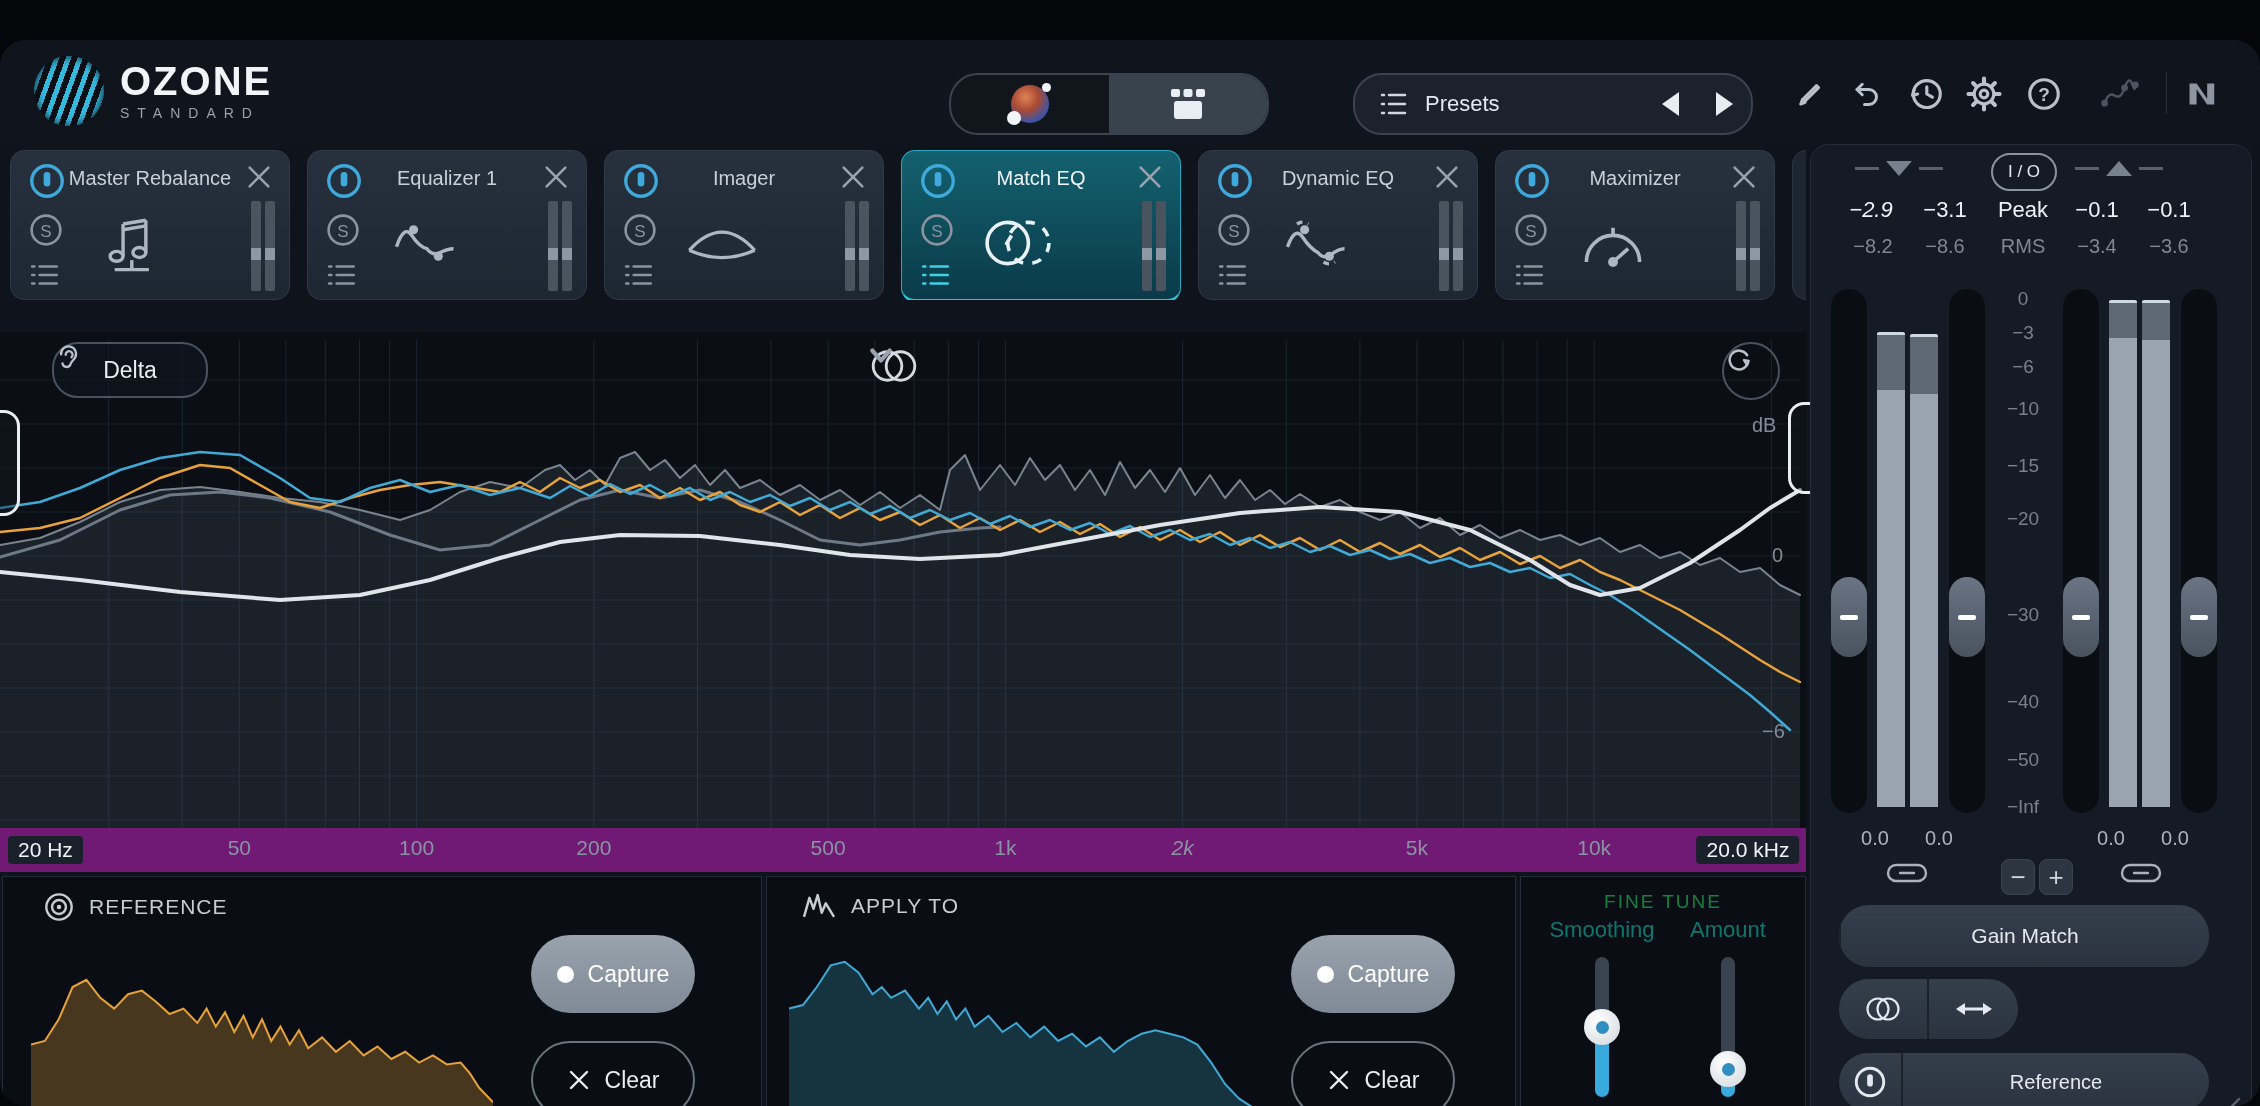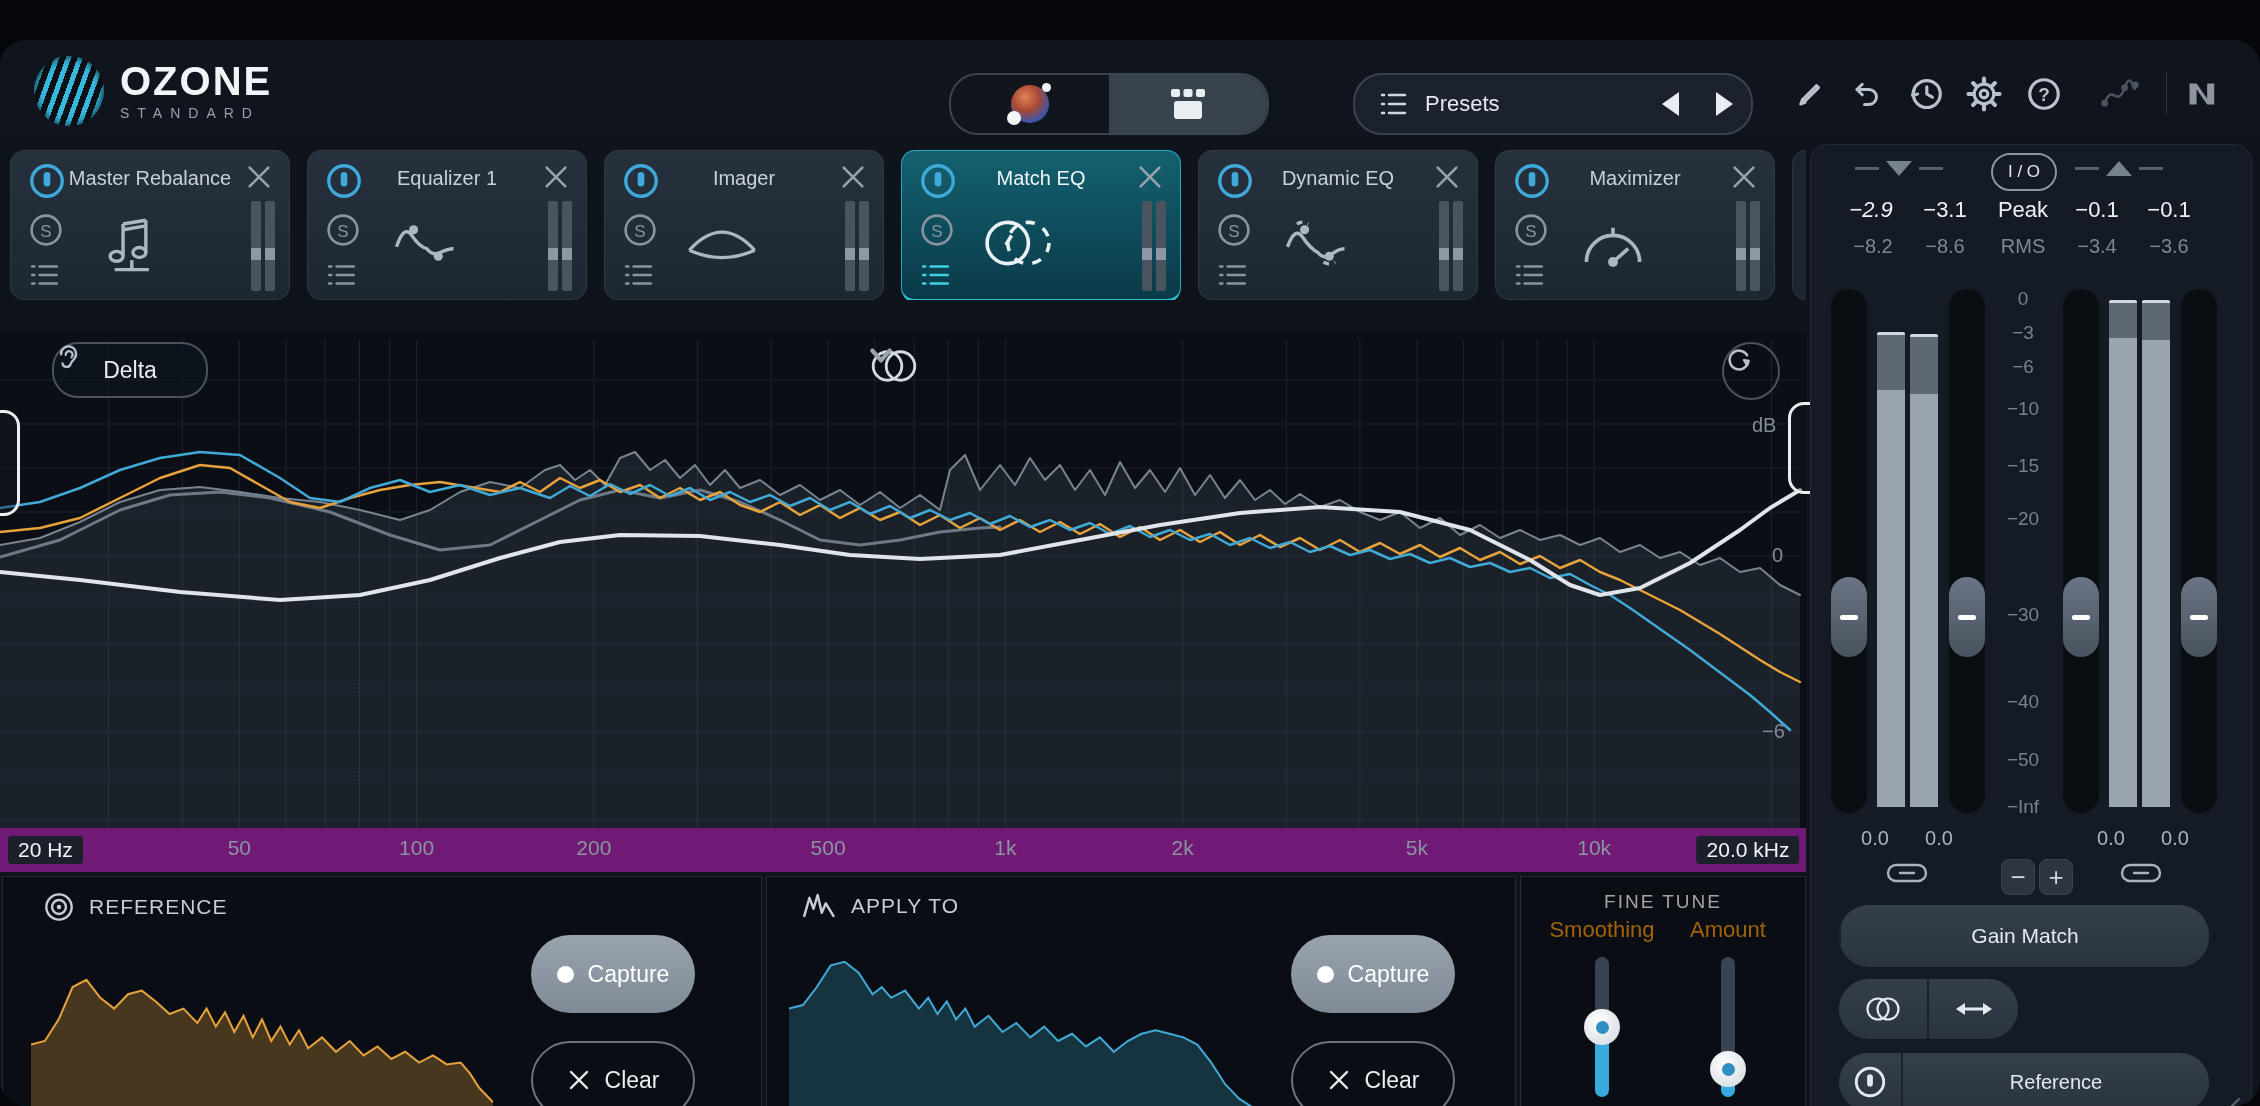--- a/index.html
+++ b/index.html
@@ -75,22 +75,22 @@
     letter-spacing:1px;color:#c6cdd5;}
   .thumb{position:absolute;}
   .thumb svg{width:100%;height:100%;}
   .capturebtn{position:absolute;width:164px;height:78px;border-radius:39px;
     background:linear-gradient(180deg,#99a3ae,#7f8a96);display:flex;align-items:center;justify-content:center;gap:14px;}
   .capturebtn .dot{width:17px;height:17px;border-radius:50%;background:#ffffff;}
   .capturebtn span{font-size:23px;color:#ffffff;}
   .clearbtn{position:absolute;width:164px;height:78px;border-radius:39px;border:2px solid #6b7580;
     display:flex;align-items:center;justify-content:center;gap:14px;box-sizing:border-box;}
   .clearbtn span{font-size:23px;color:#e8edf2;}
-  .ft-title{position:absolute;top:14px;width:100%;text-align:center;font-size:19px;letter-spacing:2px;color:#a3a3a3;}
-  .ft-label{position:absolute;top:40px;font-size:22px;color:#a16207;transform:translateX(-50%);white-space:nowrap;}
+  .ft-title{position:absolute;top:14px;width:100%;text-align:center;font-size:19px;letter-spacing:2px;color:#15803d;}
+  .ft-label{position:absolute;top:40px;font-size:22px;color:#0f766e;transform:translateX(-50%);white-space:nowrap;}
   .ft-value{position:absolute;top:228px;font-size:23px;color:#f2f5f8;transform:translateX(-50%);}
   .ft-track{position:absolute;top:80px;width:14px;height:140px;border-radius:7px;}
   .ft-handle{position:absolute;left:50%;width:36px;height:36px;border-radius:50%;transform:translateX(-50%);
     background:radial-gradient(circle at 40% 35%,#ffffff,#cfd6dc);display:flex;align-items:center;justify-content:center;}
   .ft-handle i{width:13px;height:13px;border-radius:50%;background:#2e8fc0;}
 
   
   .iopanel{position:absolute;left:1810px;top:104px;width:442px;height:986px;border-radius:18px;
     background:#151b25;border:1px solid #232c38;box-sizing:border-box;z-index:5;}
   .io-badge{position:absolute;left:180px;top:8px;width:66px;height:38px;border-radius:19px;
@@ -633,21 +633,21 @@
     <div class="edgehandle" style="left:-18px;top:78px;width:32px;height:100px"></div>
     <div class="edgehandle" style="left:1788px;top:70px;width:40px;height:86px"></div>
 
     <div class="axis" id="freq-axis">
         <div class="ftick emph" style="left: 8px;">20 Hz</div>
         <div class="ftick" style="left: 239.313px;">50</div>
         <div class="ftick" style="left: 416.565px;">100</div>
         <div class="ftick" style="left: 593.816px;">200</div>
         <div class="ftick" style="left: 828.129px;">500</div>
         <div class="ftick" style="left: 1005.38px;">1k</div>
-        <div class="ftick" style="left: 1182.63px;">2k</div>
+        <div class="ftick" style="left: 1182.63px; font-style: italic;">2k</div>
         <div class="ftick" style="left: 1416.94px;">5k</div>
         <div class="ftick" style="left: 1594.2px;">10k</div>
         <div class="ftick emph" style="left: 1799.45px; transform: translateX(-100%);">20.0 kHz</div>
       </div>
   </div>
 
   <div class="bpanel" style="left:2px;width:760px">
     <div class="phead" style="left:40px">
       <svg width="32" height="32" viewBox="0 0 24 24">
         <g stroke="#c6cdd5" stroke-width="1.8" fill="none">

